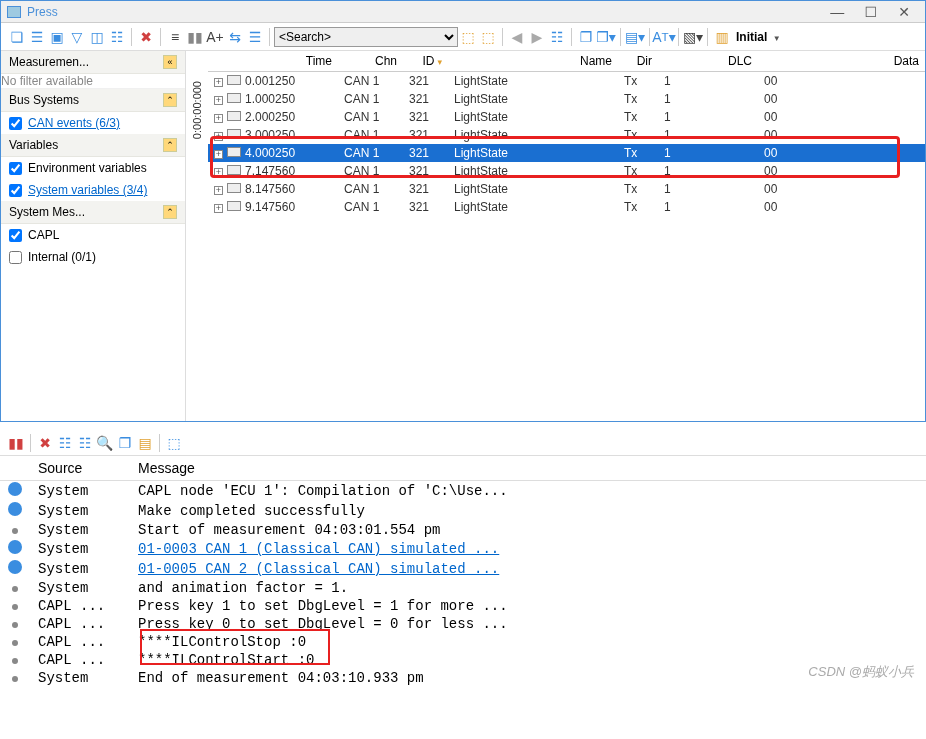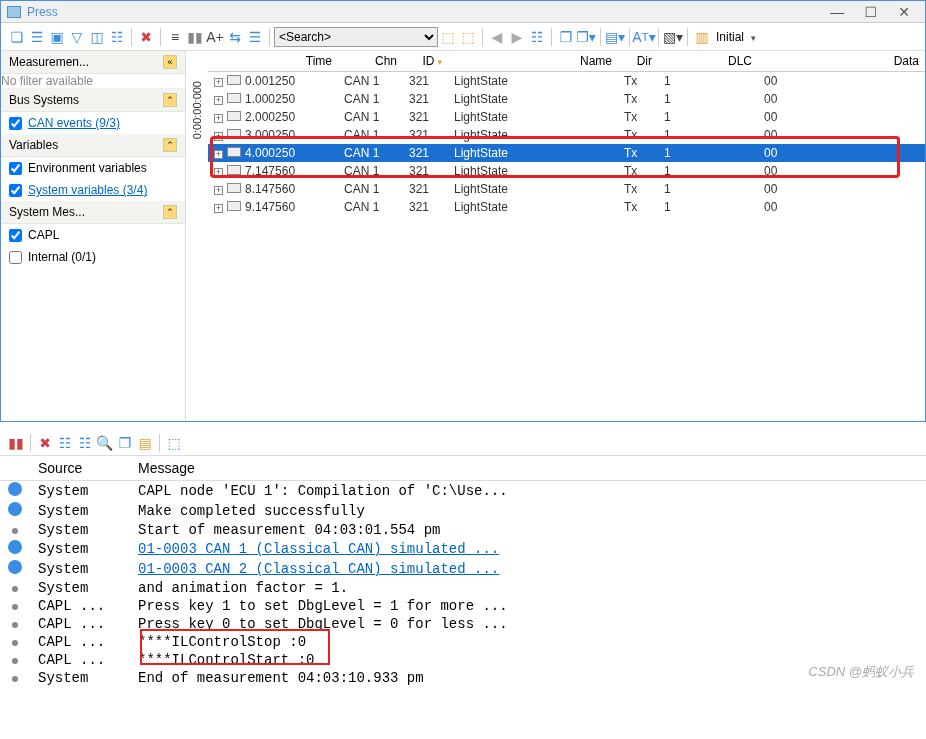--- a/index.html
+++ b/index.html
@@ -5,22 +5,22 @@
 * { box-sizing: border-box; margin: 0; padding: 0; }
 body { font-family: "Segoe UI", Tahoma, sans-serif; font-size: 12px; background: #fff; color: #000; width: 926px; }
 .window { border: 1px solid #4a90d9; }
 .titlebar { display: flex; align-items: center; padding: 2px 6px; background: #f0f0f0; border-bottom: 1px solid #ccc; height: 22px;}
 .titlebar .icon { width: 14px; height: 12px; background: #9ecae1; border: 1px solid #4a90d9; margin-right: 6px; }
 .titlebar .title { color: #4a90d9; flex: 1; }
 .titlebar .controls span { display:inline-block; width: 30px; text-align: center; color: #555; font-size: 14px;}
 .toolbar { display: flex; align-items: center; padding: 3px 6px; border-bottom: 1px solid #ddd; height: 28px; flex-wrap: nowrap;}
 .toolbar .tbtn { width: 20px; height: 20px; display: inline-flex; align-items: center; justify-content: center; margin-right: 0; font-size: 14px; color: #444; }
 .toolbar .sep { width: 1px; height: 18px; background: #ccc; margin: 0 4px; }
-.toolbar select { height: 20px; font-size: 12px; border: 1px solid #999; width: 164px;}
-.toolbar .lbl { margin: 0 4px; font-size:12px;}
+.toolbar select { height: 20px; font-size: 12px; border: 1px solid #999; width: 184px;}
+.toolbar .lbl { margin: 0 4px; font-size:12px;font-weight:bold;}
 .body-split { display: flex; height: 370px; }
 .sidebar { width: 185px; border-right: 1px solid #ddd; overflow: hidden; font-size: 12px;}
 .sidebar .section-hdr { background: #f3f3f0; padding: 4px 8px; display: flex; justify-content: space-between; align-items: center; border-bottom: 1px solid #e6e6e0;}
 .sidebar .pin { background: #ffd87a; border: 1px solid #cc9; width: 14px; height: 14px; display:inline-flex; align-items:center; justify-content:center; font-size:9px;}
 .sidebar .no-filter { padding: 0; color: #888; border-bottom: 1px solid #f0f0f0;}
 .sidebar .check-row { padding: 4px 8px; display: flex; align-items: center; }
 .sidebar .check-row input { margin-right: 6px; }
 .sidebar .link { color: #0066cc; text-decoration: underline; }
 .timecol { width: 22px; display: flex; align-items: flex-start; justify-content: center; padding-top: 30px; }
 .timecol span { writing-mode: vertical-rl; transform: rotate(180deg); font-size: 11px; color:#333;}
@@ -113,21 +113,21 @@
         <span>Measuremen...</span>
             <span class="pin">«</span>
       </div>
       <div class="no-filter">No filter available</div>
       <div class="section-hdr">
         <span>Bus Systems</span>
             <span class="pin">⌃</span>
       </div>
       <div class="check-row">
         <input type="checkbox" checked="" style="">
-        <span class="link">CAN events (9/3)</span>
+        <span class="link">CAN events (6/3)</span>
       </div>
       <div class="section-hdr">
         <span>Variables</span>
             <span class="pin">⌃</span>
       </div>
       <div class="check-row">
         <input type="checkbox" checked="" style="">
         <span>Environment variables</span>
       </div>
       <div class="check-row">
@@ -284,21 +284,21 @@
               <td>Start of measurement 04:03:01.554 pm</td>
             </tr>
             <tr>
               <td><span class="iicon info"></span></td>
               <td class="srccol">System</td>
               <td><span class="linkmsg">01-0003 CAN 1 (Classical CAN)  simulated ...</span></td>
             </tr>
             <tr>
               <td><span class="iicon info"></span></td>
               <td class="srccol">System</td>
-              <td><span class="linkmsg">01-0003 CAN 2 (Classical CAN)  simulated ...</span></td>
+              <td><span class="linkmsg">01-0005 CAN 2 (Classical CAN)  simulated ...</span></td>
             </tr>
             <tr>
               <td><span class="iicon dot"></span></td>
               <td class="srccol">System</td>
               <td>  and animation factor = 1.</td>
             </tr>
             <tr>
               <td><span class="iicon dot"></span></td>
               <td class="srccol">CAPL ...</td>
               <td>Press key 1 to set DbgLevel = 1 for more ...</td>

